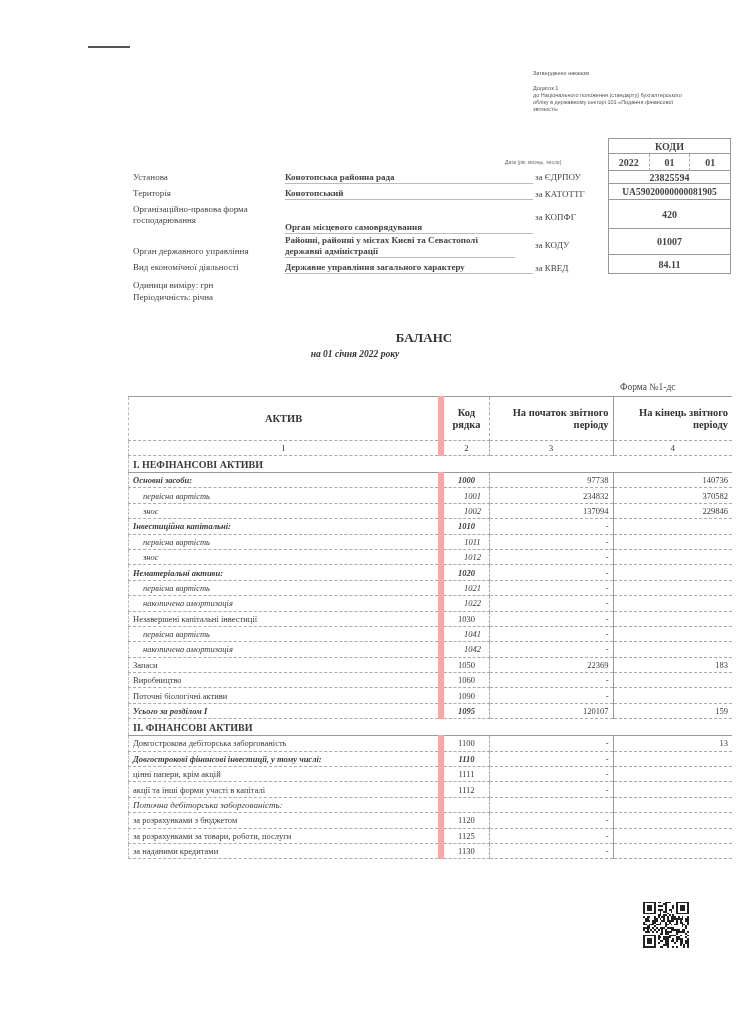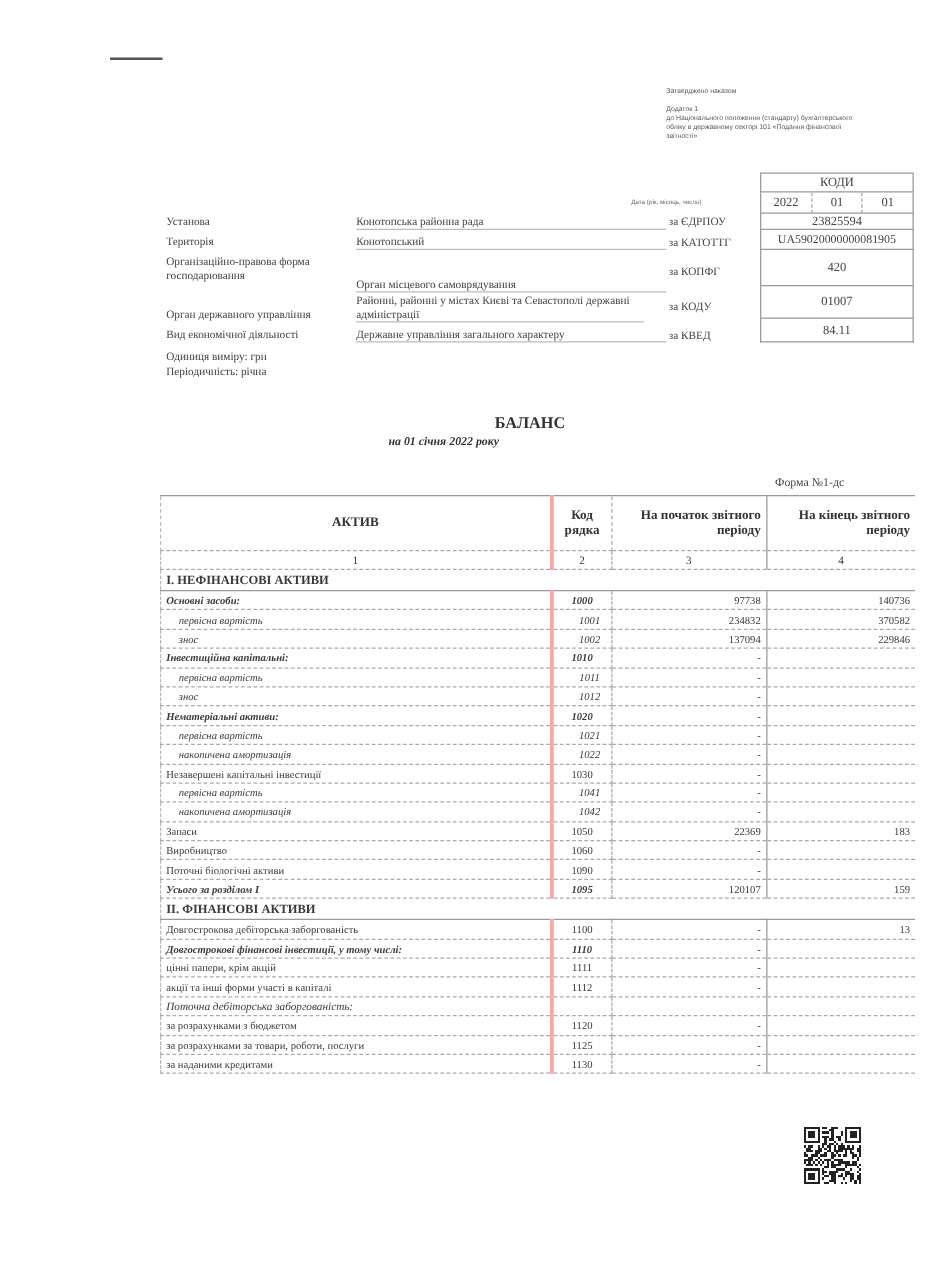--- a/index.html
+++ b/index.html
@@ -5,45 +5,45 @@
   * { box-sizing: border-box; margin: 0; padding: 0; }
   html, body { width: 748px; height: 1024px; background: #ffffff; overflow: hidden; }
   body { font-family: "Liberation Serif", "DejaVu Serif", serif; color: #3a3a3a; position: relative; }
 
   .top-line { position: absolute; left: 88px; top: 46px; width: 42px; height: 2px; background: #555; }
 
   .annex { position: absolute; left: 533px; top: 70px; width: 210px; font-family: "Liberation Sans", sans-serif; font-size: 5.5px; line-height: 7px; color: #555; }
   .annex .approved { margin-bottom: 8px; }
 
   .codes { position: absolute; left: 608px; top: 138px; width: 123px; font-size: 10px; color: #444; }
-  .codes .row { border: 1px solid #999; border-top: none; text-align: center; display: flex; align-items: center; justify-content: center; }
+  .codes .row { border: 1px solid #999; border-top: none; text-align: center; display: flex; align-items: center; justify-content: center; font-weight: bold; }
   .codes .row:first-child { border-top: 1px solid #999; }
   .codes .hdr { height: 16px; font-size: 10px; }
   .codes .date { height: 17px; display: flex; }
   .codes .date span { flex: 1; text-align: center; border-right: 1px dashed #aaa; line-height: 17px; }
   .codes .date span:last-child { border-right: none; }
 
   .code-labels { position: absolute; left: 505px; top: 155px; width: 103px; font-size: 9px; color: #444; }
   .code-labels .lbl { position: absolute; left: 30px; white-space: nowrap; }
   .code-labels .date-lbl { position: absolute; left: 0; top: 4px; font-size: 5px; font-family: "Liberation Sans", sans-serif; color: #666; white-space: nowrap; }
 
   .info { position: absolute; left: 133px; top: 172px; width: 400px; font-size: 9px; color: #444; }
   .info .r { position: absolute; left: 0; width: 400px; }
   .info .k { position: absolute; left: 0; width: 150px; line-height: 11px; }
-  .info .v { position: absolute; left: 152px; width: 248px; line-height: 11px; border-bottom: 1px solid #bbb; }
+  .info .v { position: absolute; left: 152px; width: 248px; line-height: 11px; border-bottom: 1px solid #bbb; font-weight: bold; }
 
   .title { position: absolute; left: 0; width: 748px; top: 330px; text-align: center; font-weight: bold; font-size: 13px; color: #333; padding-left: 100px; }
   .subtitle { position: absolute; left: 0; width: 610px; top: 349px; text-align: center; font-style: italic; font-weight: bold; font-size: 9.5px; color: #333; padding-left: 100px; }
   .form-no { position: absolute; left: 620px; top: 382px; font-size: 9.5px; color: #444; }
 
   table.bal { position: absolute; left: 128px; top: 396px; width: 604px; border-collapse: collapse; font-size: 8.5px; color: #3a3a3a; }
   table.bal td, table.bal th { border-bottom: 1px dashed #aaa; padding: 0 4px; height: 15.4px; vertical-align: middle; }
   table.bal th { font-weight: bold; font-size: 10.5px; height: 44px; text-align: center; line-height: 12px; color: #333; border-top: 1px solid #999; }
   table.bal .c1 { width: 313px; border-left: 1px dashed #bbb; }
-  table.bal .c2 { width: 48px; text-align: center; border-left: 3px solid #fca5a5; border-right: 1px dashed #aaa; }
+  table.bal .c2 { width: 48px; text-align: center; border-left: 6px solid #fca5a5; border-right: 1px dashed #aaa; }
   table.bal .c3 { width: 124px; text-align: right; border-right: 1px solid #999; }
   table.bal .c4 { width: 119px; text-align: right; }
   table.bal tr.num td { text-align: center; height: 15px; font-size: 9px; }
   table.bal tr.section td { font-weight: bold; font-size: 10px; height: 17px; border-bottom: 1px solid #999; margin-top: 21px; }
   table.bal tr.bold td.c1, table.bal tr.bold td.c2 { font-weight: bold; font-style: italic; }
   table.bal tr.italic td.c1, table.bal tr.italic td.c2 { font-style: italic; padding-left: 16px; }
   table.bal tr.sub td.c1 { padding-left: 14px; }
   table.bal tr.subnorm td.c1 { padding-left: 4px; }
   table.bal tr.head-only td.c1 { font-style: italic; font-size: 9px; }
 

